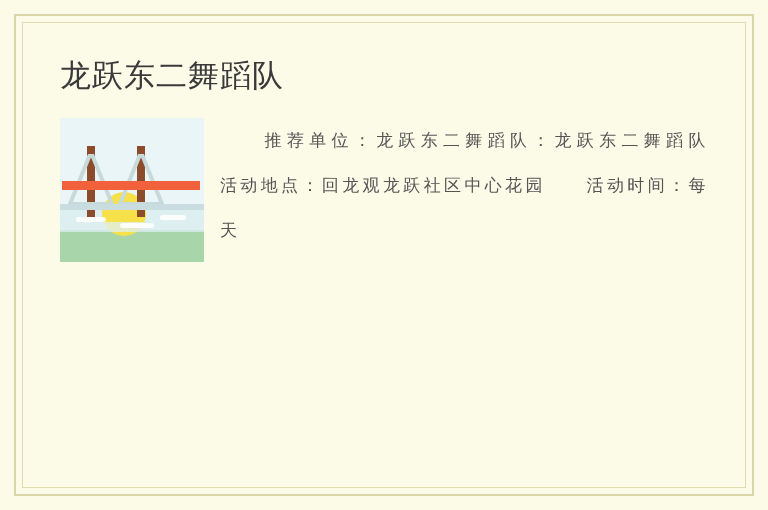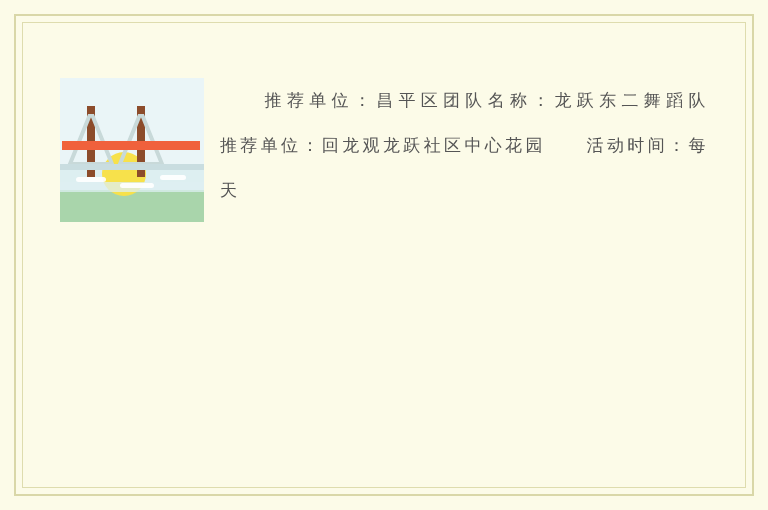--- a/index.html
+++ b/index.html
@@ -83,20 +83,21 @@
   }
 </style>
 </head>
 <body>
 
 <div class="page">
   <div class="outer-frame"></div>
   <div class="inner-frame"></div>
 
   <div class="content">
+    <h1 class="title">龙跃东二舞蹈队</h1>
 
     <div class="body-area">
       <div class="thumb">
         <svg width="144" height="144" viewBox="0 0 144 144" xmlns="http://www.w3.org/2000/svg">
           <rect x="0" y="0" width="144" height="144" fill="#eaf5f7"></rect>
           <rect x="0" y="86" width="144" height="28" fill="#ddeff1"></rect>
           <rect x="0" y="112" width="144" height="32" fill="#a9d5ab"></rect>
           <circle cx="64" cy="96" r="22" fill="#f7e14b"></circle>
           <rect x="0" y="104" width="144" height="10" fill="#ddeff1" opacity="0.75"></rect>
           <rect x="27" y="33" width="8" height="66" fill="#8c4c2b"></rect>
@@ -105,16 +106,16 @@
           <path d="M81 34 L60 86 L102 86 Z" fill="none" stroke="#c8d9d9" stroke-width="4"></path>
           <rect x="2" y="63" width="138" height="9" fill="#f0613c"></rect>
           <rect x="27" y="28" width="8" height="8" fill="#8c4c2b"></rect>
           <rect x="77" y="28" width="8" height="8" fill="#8c4c2b"></rect>
           <rect x="0" y="86" width="144" height="6" fill="#c9dde0"></rect>
           <rect x="16" y="99" width="30" height="5" rx="2.5" fill="#ffffff" opacity="0.9"></rect>
           <rect x="60" y="105" width="34" height="5" rx="2.5" fill="#ffffff" opacity="0.9"></rect>
           <rect x="100" y="97" width="26" height="5" rx="2.5" fill="#ffffff" opacity="0.9"></rect>
         </svg>
       </div>
-      <div class="article-text">　　推荐单位：昌平区团队名称：龙跃东二舞蹈队　　推荐单位：回龙观龙跃社区中心花园　　活动时间：每天</div>
+      <div class="article-text">　　推荐单位：龙跃东二舞蹈队：龙跃东二舞蹈队　　活动地点：回龙观龙跃社区中心花园　　活动时间：每天</div>
     </div>
   </div>
 </div>
 
 </body></html>

